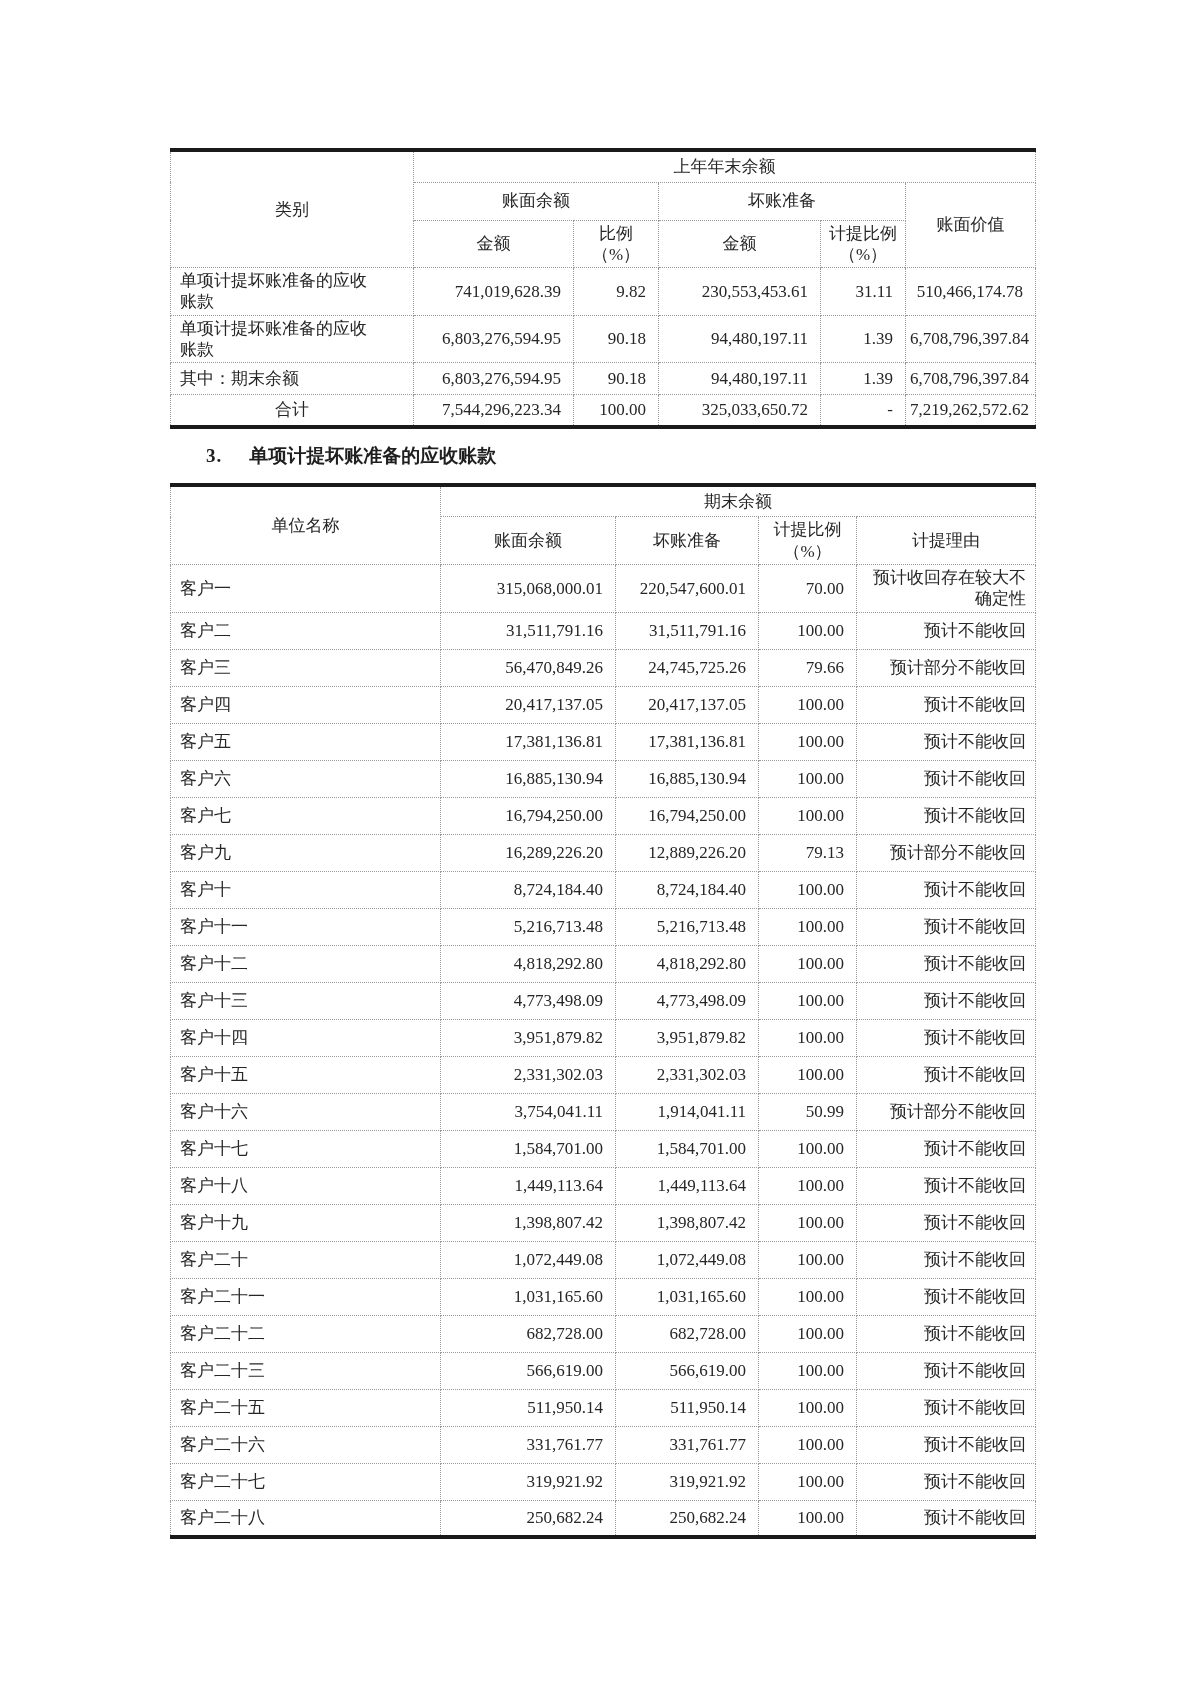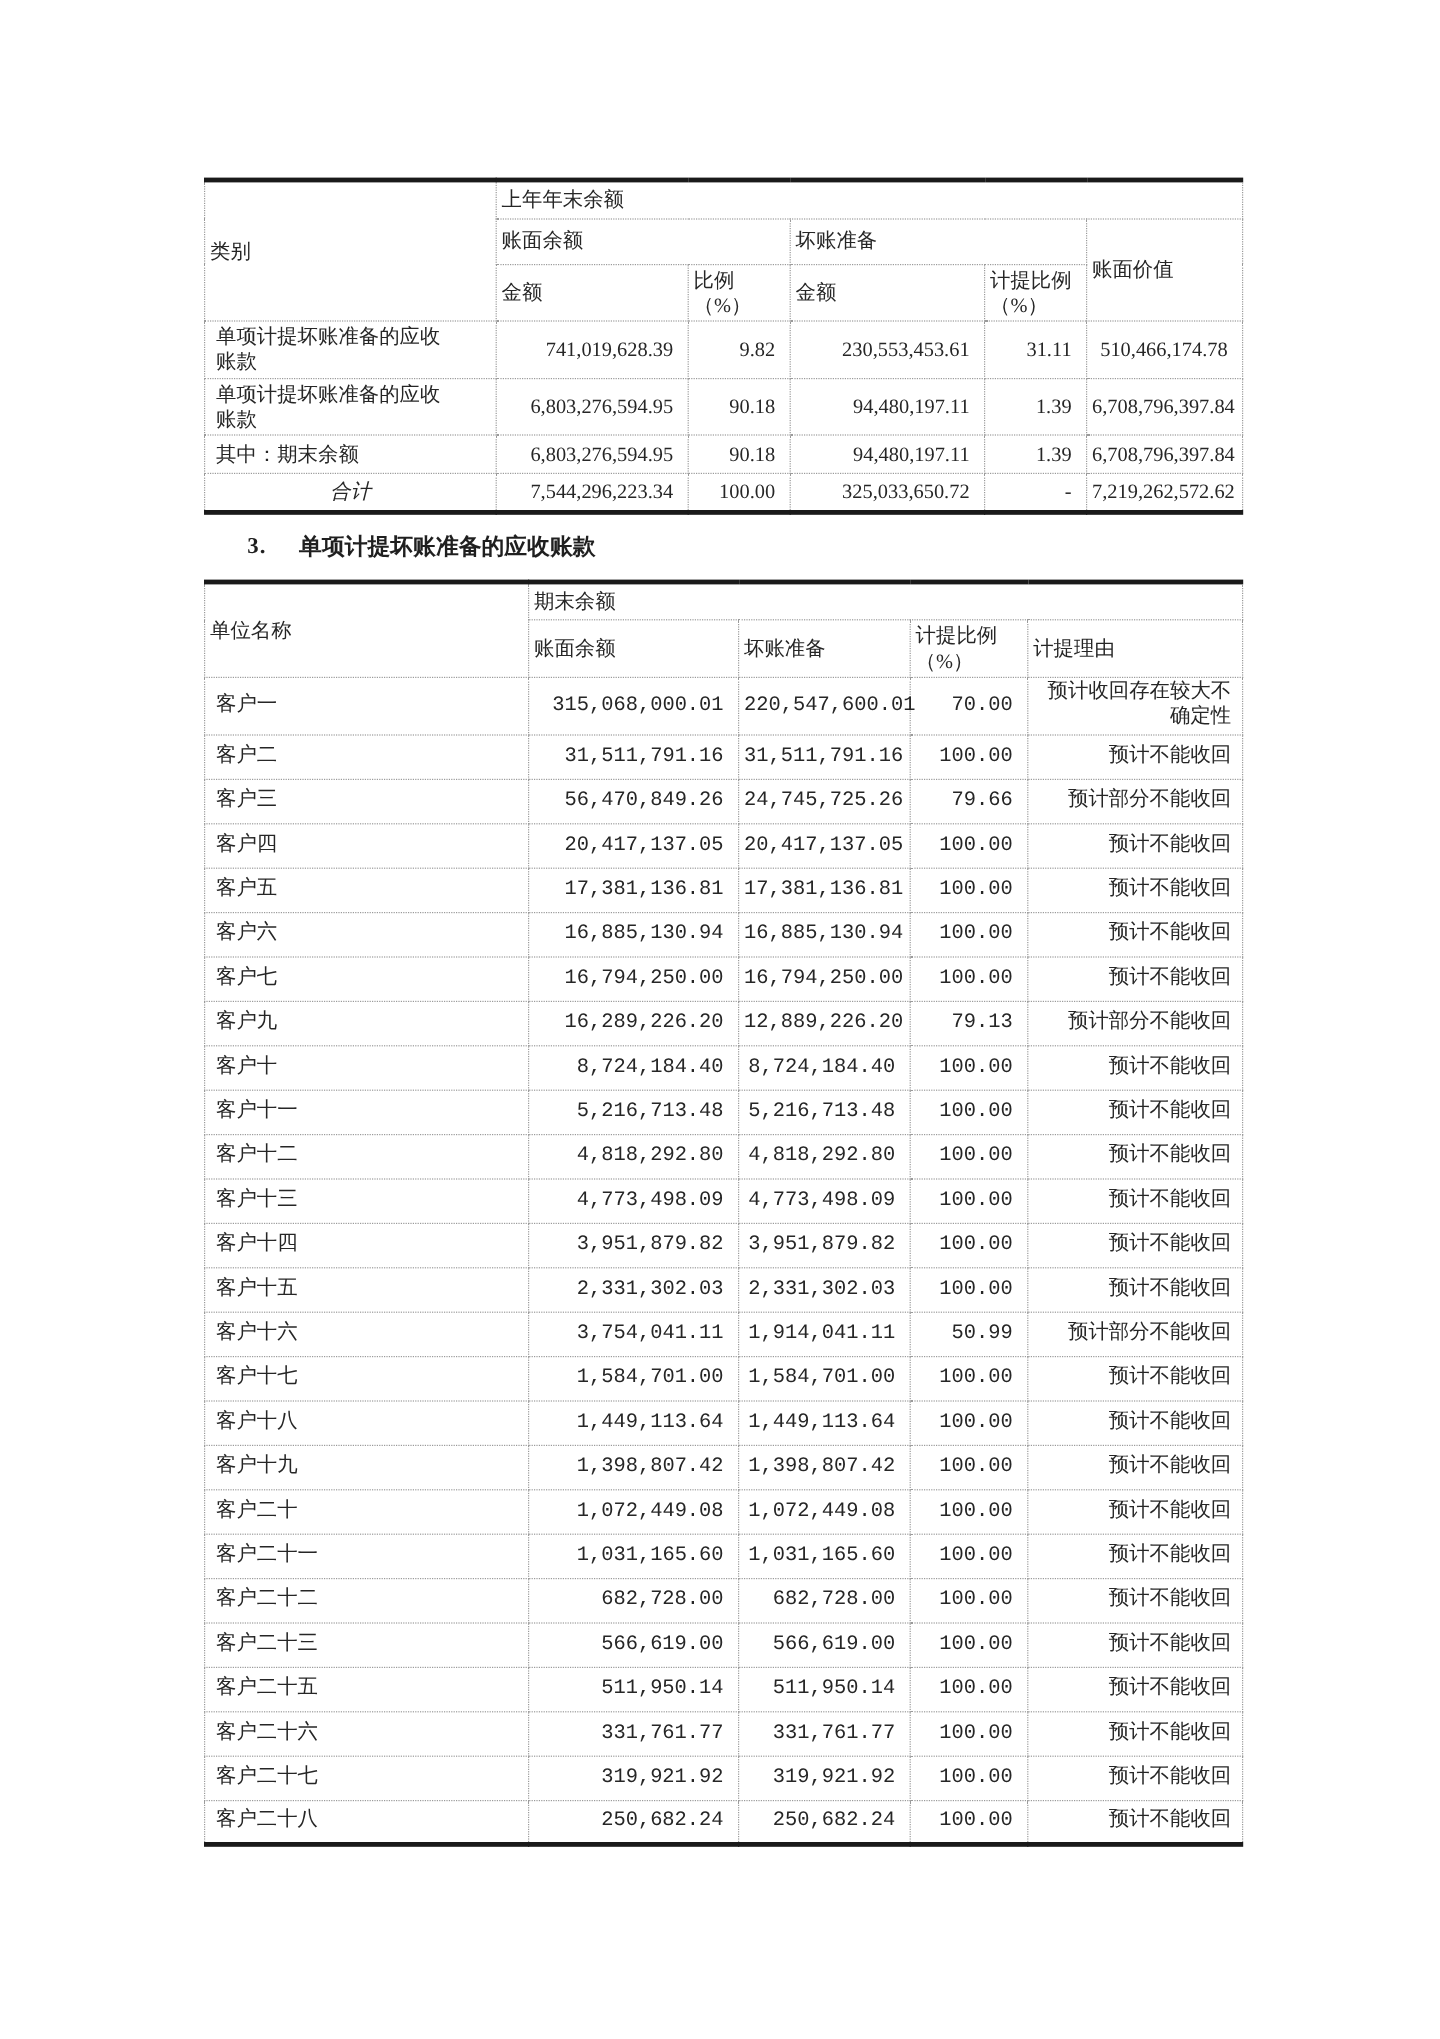--- a/index.html
+++ b/index.html
@@ -28,34 +28,34 @@
     font-size: 17px;
     color: #262626;
   }
   td {
     border: 1px dotted #9a9a9a;
     padding: 2px 4px;
     white-space: pre-line;
     vertical-align: middle;
     line-height: 1.25;
   }
-  .hdr { text-align: left; }
+  .hdr { text-align: center; }
   .num { text-align: right; padding-right: 12px; }
   .label { text-align: left; padding-left: 9px; }
   .t1 td.label { padding-right: 45px; }
-  .t1 td.center-label { text-align: center; padding-right: 4px; font-style: italic; }
+  .t1 td.center-label { text-align: center; padding-right: 4px; }
   .reason { text-align: right; padding-left: 9px; padding-right: 9px; }
   .t1 tr.h1 { height: 32px; }
   .t1 tr.h2 { height: 38px; }
   .t1 tr.h3 { height: 40px; }
   .t1 tr.r-tall { height: 45px; }
   .t1 tr.r-short { height: 32px; }
   .t2 tr.h1 { height: 32px; }
   .t2 tr.h2 { height: 48px; }
-  .t2 tr.data-row { height: 37px; font-family: Liberation Mono, monospace; }
+  .t2 tr.data-row { height: 37px; }
   .section-heading {
     margin: 0;
     height: 54px;
     display: flex;
     align-items: center;
     font-size: 19px;
     font-weight: bold;
     color: #1f1f1f;
     padding-left: 36px;
   }

